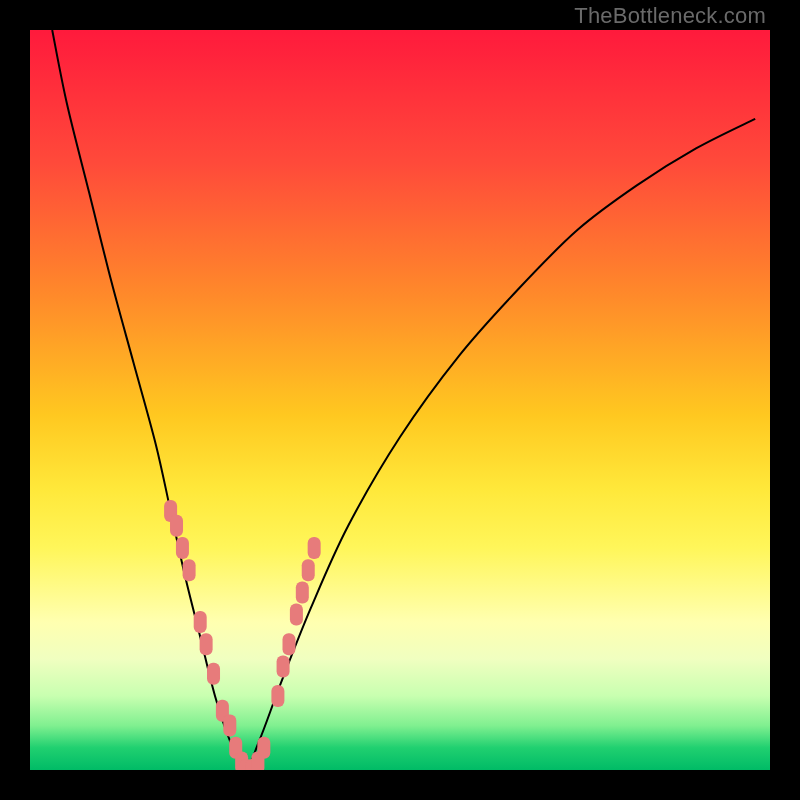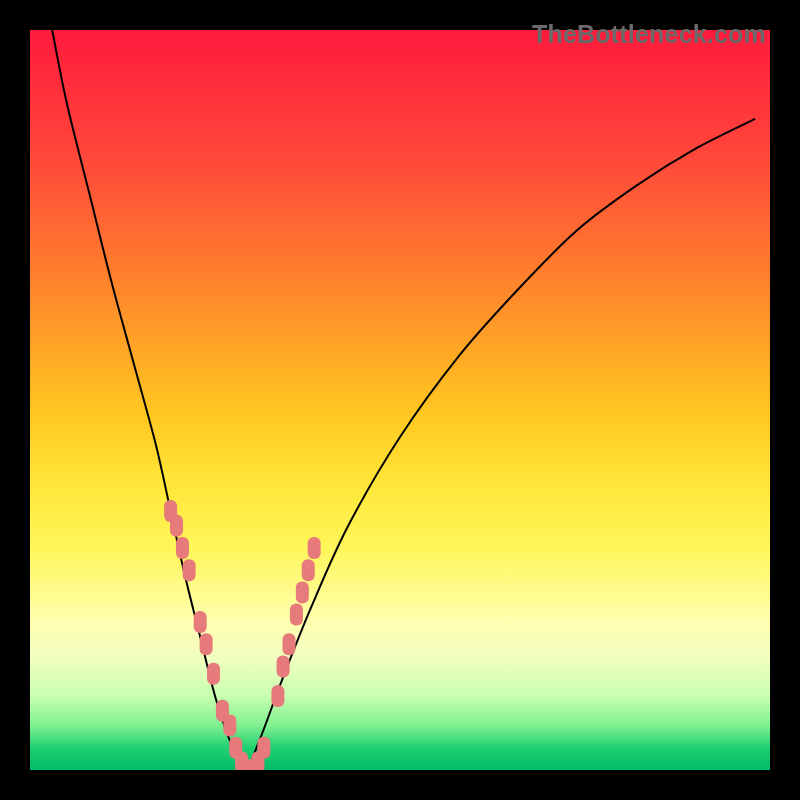--- a/index.html
+++ b/index.html
@@ -33,25 +33,25 @@
       #ffffb0 80%,
       #f0ffc0 85%,
       #c8ffb0 90%,
       #80f090 94%,
       #20d070 97%,
       #00bb66 100%
     );
   }
   .watermark {
     position: absolute;
-    top: 20px;
+    top: 3px;
     right: 34px;
     color: #6a6a6a;
-    font-size: 25px;
-    font-weight: 700;
+    font-size: 22px;
+    font-weight: 400;
     letter-spacing: 0.2px;
     user-select: none;
   }
   svg.curve {
     position: absolute;
     left: 0;
     top: 0;
     width: 740px;
     height: 740px;
   }

